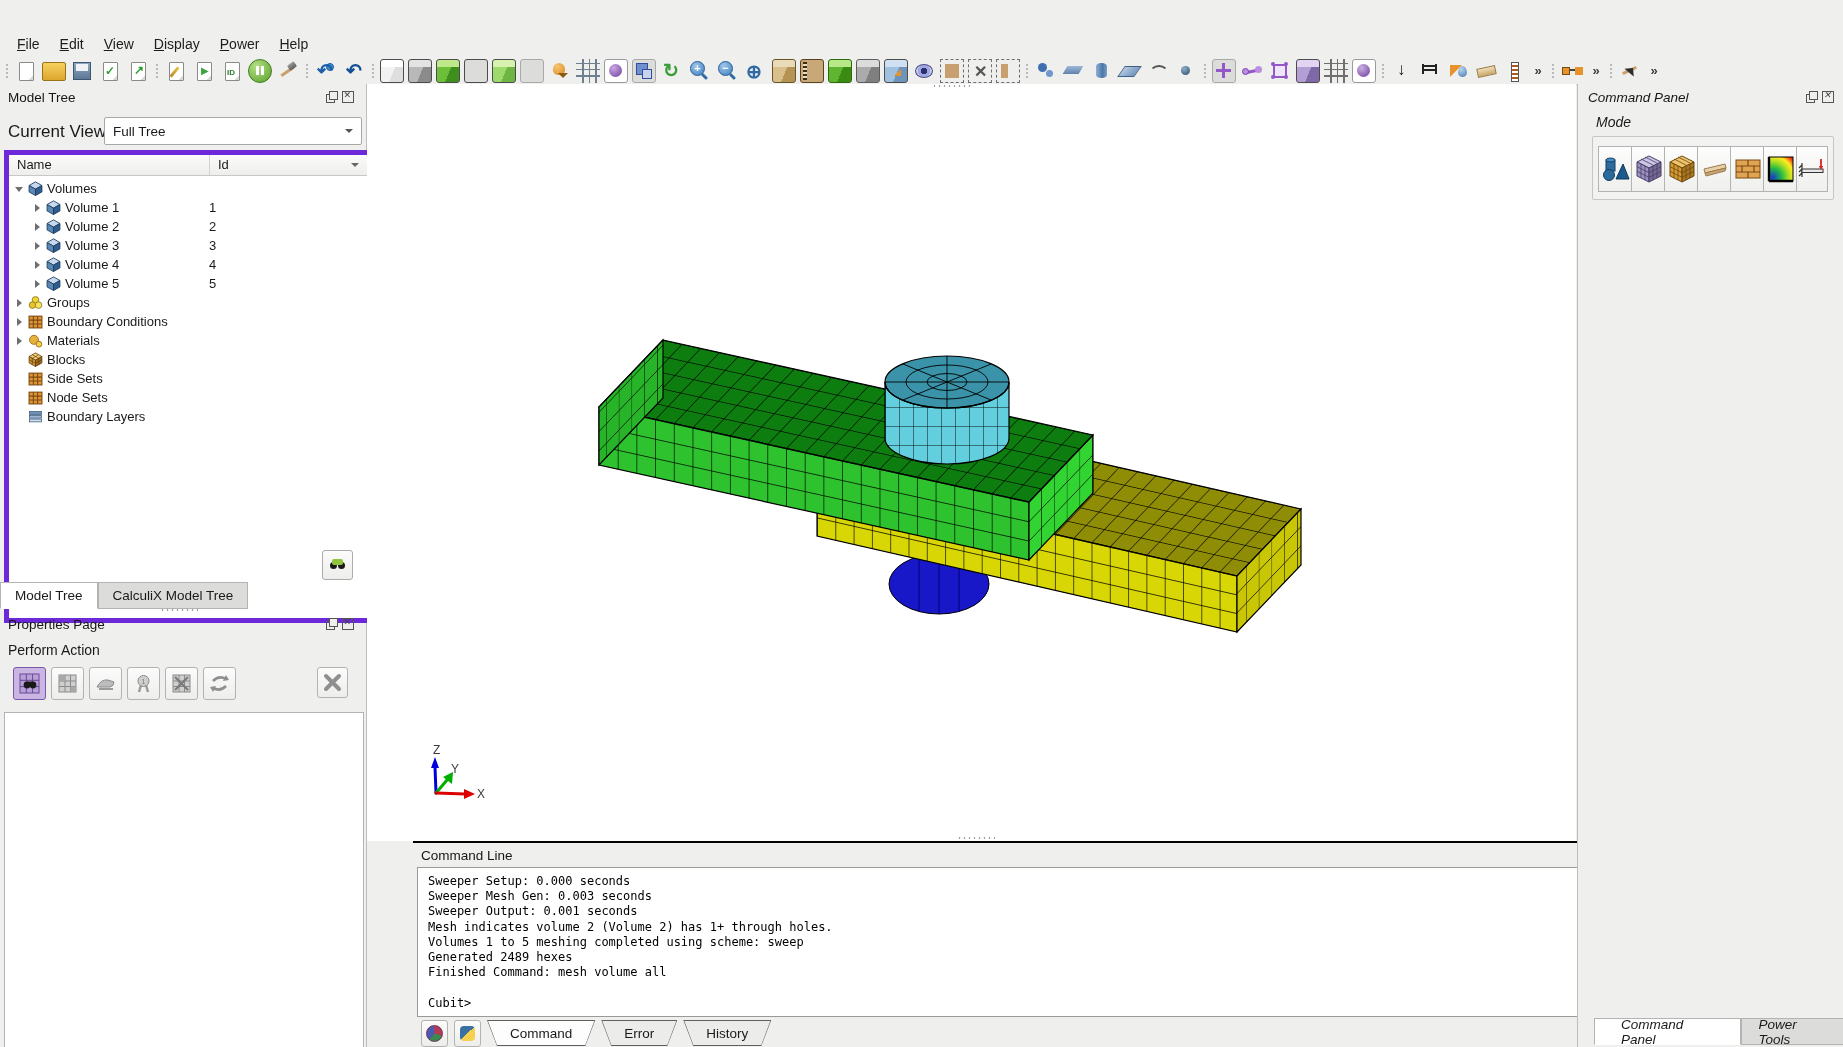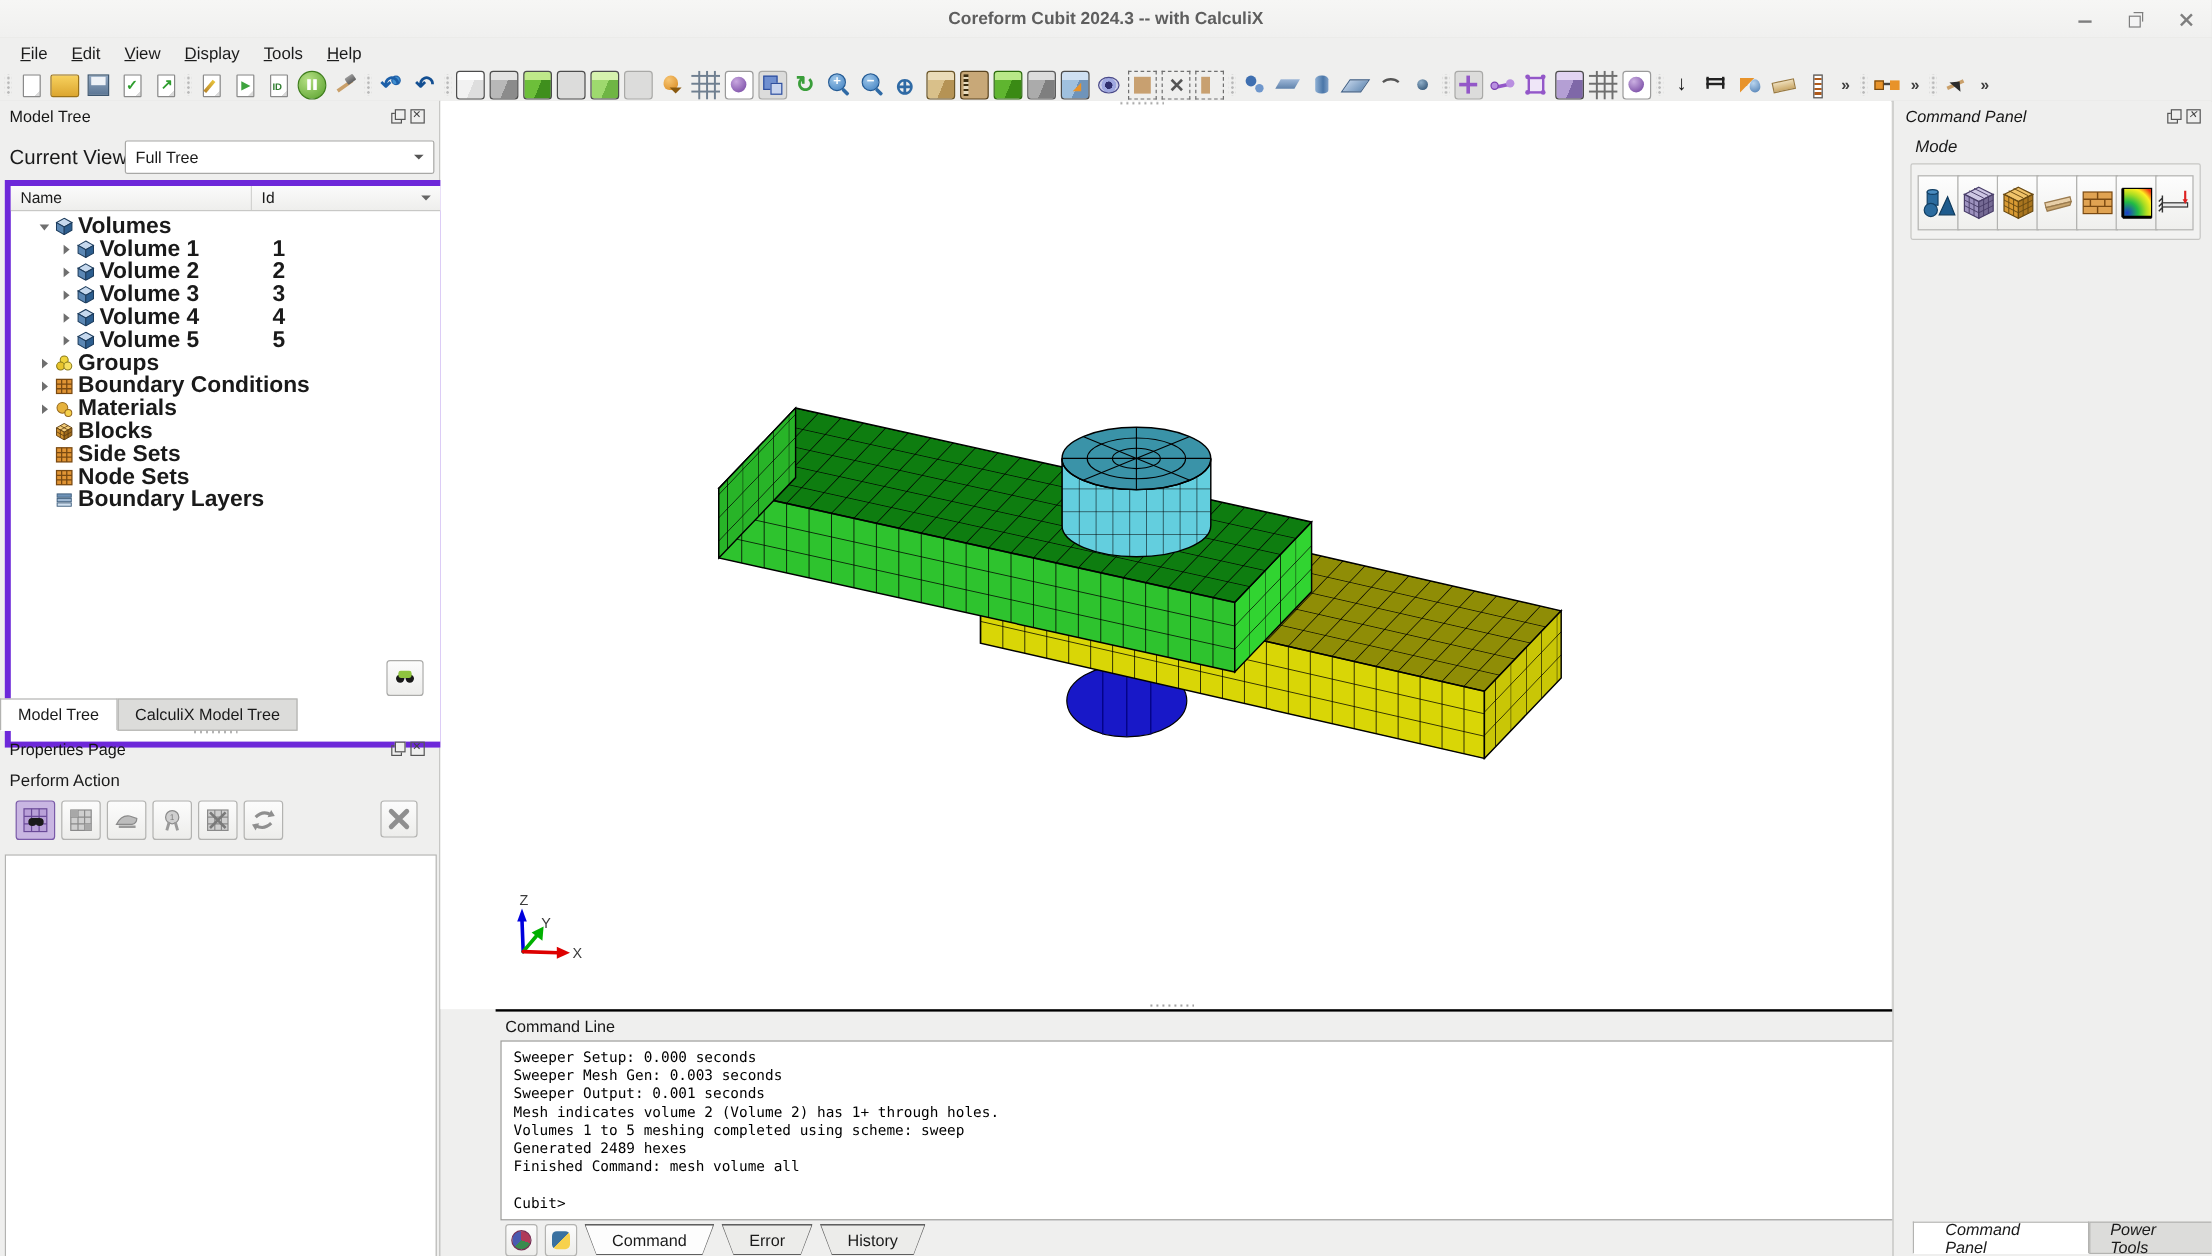--- a/index.html
+++ b/index.html
@@ -123,21 +123,21 @@
   #mt-title{left:8px;top:6px;}
   #mt-ctls{right:12px;top:7px;display:flex;gap:4px;}
   #cv-label{left:8px;top:38px;font-size:17px;}
   #cv-combo{left:104px;top:33px;width:248px;height:26px;background:#fff;border:1px solid #a8a8a6;border-radius:2px;display:flex;align-items:center;padding-left:8px;font-size:13.5px;}
   #cv-combo .arr{position:absolute;right:8px;top:11px;width:0;height:0;border:4.5px solid transparent;border-top-color:#555;}
   #treebox{left:4px;top:66px;width:358px;height:463px;background:#fff;border:5px solid #6d28d9;}
   #treehdr{position:absolute;left:0;top:0;width:100%;height:20px;background:linear-gradient(#fbfbfb,#eeeeec);border-bottom:1px solid #c8c8c6;display:flex;font-size:13px;}
   #treehdr .h1{width:192px;padding-left:8px;line-height:20px;border-right:1px solid #d2d2d0;}
   #treehdr .h2{padding-left:8px;line-height:20px;flex:1;}
   #treehdr .sortarr{position:absolute;right:8px;top:8px;width:0;height:0;border:4px solid transparent;border-top-color:#666;}
-  .trow{position:absolute;left:18px;width:100%;height:19px;display:flex;align-items:center;font-size:19px;font-weight:bold;}
+  .trow{position:absolute;left:0;width:100%;height:19px;display:flex;align-items:center;font-size:13px;}
   .trow .ex{width:10px;height:10px;margin-right:2px;position:relative;flex:0 0 auto;}
   .ex.closed::after{content:"";position:absolute;left:2px;top:1px;width:0;height:0;border:4px solid transparent;border-left:5px solid #6f6f6f;}
   .ex.open::after{content:"";position:absolute;left:0px;top:3px;width:0;height:0;border:4px solid transparent;border-top:5px solid #6f6f6f;}
   .lvl0{padding-left:6px;} .lvl1{padding-left:24px;}
   .tico{width:15px;height:15px;margin:0 4px 0 1px;flex:0 0 auto;}
   .tid{position:absolute;left:200px;}
   #treefilterbtn{left:322px;top:466px;width:29px;height:28px;background:linear-gradient(#fcfcfc,#ededeb);border:1px solid #ababa9;border-radius:3px;display:flex;align-items:center;justify-content:center;}
   .binoc{position:relative;width:16px;height:12px;}
   .binoc::before{content:"";position:absolute;left:0;top:3px;width:7px;height:7px;border-radius:50%;background:#1a1a1a;box-shadow:8px 0 0 #1a1a1a;}
   .binoc::after{content:"";position:absolute;left:2px;top:0px;width:11px;height:6px;background:#8fc53f;border-radius:2px;}
@@ -223,35 +223,27 @@
         <circle cx="10.2" cy="10.4" r="2.7" fill="#f5d04a" stroke="#96691c" stroke-width="0.8"></circle>
       </symbol>
       <symbol id="ic-layers" viewBox="0 0 14 14">
         <rect x="1.5" y="2.4" width="11" height="2.6" fill="#6f93b8" stroke="#3a5a7a" stroke-width="0.7"></rect>
         <rect x="1.5" y="5.9" width="11" height="2.6" fill="#9db7d2" stroke="#3a5a7a" stroke-width="0.7"></rect>
         <rect x="1.5" y="9.4" width="11" height="2.6" fill="#cfdeed" stroke="#3a5a7a" stroke-width="0.7"></rect>
       </symbol>
     </defs>
   </svg>
 
-  <div id="titlebar" class="abs">
-    <span class="title">Coreform Cubit 2024.3 -- with CalculiX</span>
-    <div class="wctrls">
-      <span class="wc wc-min"></span>
-      <span class="wc wc-rest"></span>
-      <span class="wc wc-close"></span>
-    </div>
-  </div>
 
   <div id="menubar" class="abs">
     <span class="menu-item">File</span>
     <span class="menu-item">Edit</span>
     <span class="menu-item">View</span>
     <span class="menu-item">Display</span>
-    <span class="menu-item">Tools</span>
+    <span class="menu-item">Power</span>
     <span class="menu-item">Help</span>
   </div>
 
   <div id="toolbar" class="abs">
     <span class="tsep"></span>
     <span class="ti pg t-new"></span>
     <span class="ti t-open"></span>
     <span class="ti t-save"></span>
     <span class="ti pg t-import"></span>
     <span class="ti pg t-export"></span>

